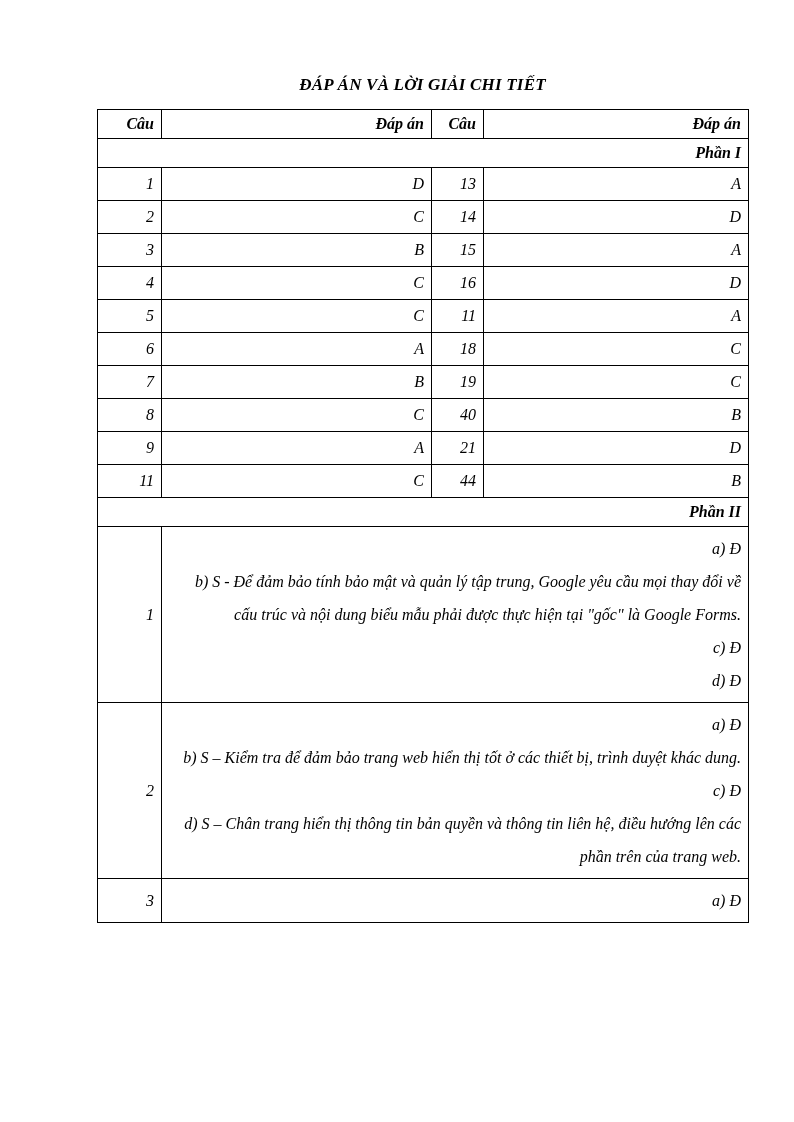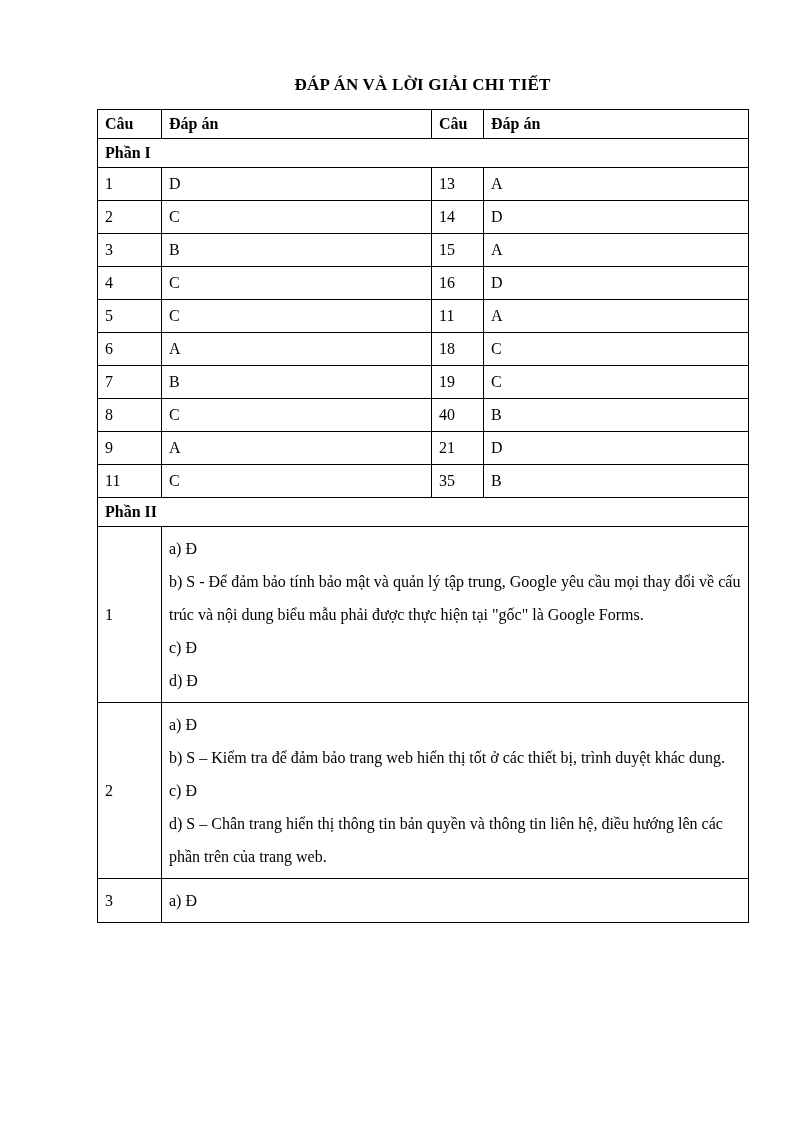--- a/index.html
+++ b/index.html
@@ -7,40 +7,41 @@
     background: #ffffff;
     font-family: "Liberation Serif", "DejaVu Serif", serif;
     color: #000000;
   }
   .page {
     width: 794px;
     height: 1122px;
     background: #ffffff;
     position: relative;
     padding: 75px 46px 0 97px;
+    font-style: italic;
   }
   .doc-title {
     text-align: center;
     font-weight: bold;
     font-size: 17px;
     margin-bottom: 14px;
     letter-spacing: 0.2px;
   }
   table.answer-table {
     border-collapse: collapse;
     width: 651px;
     table-layout: fixed;
     font-size: 16px;
   }
   table.answer-table th,
   table.answer-table td {
     border: 1px solid #000000;
     padding: 5px 7px;
     vertical-align: middle;
-    text-align: left;
+    text-align: right;
     font-weight: normal;
   }
   table.answer-table th {
     font-weight: bold;
   }
   col.c-num1 { width: 64px; }
   col.c-ans1 { width: 270px; }
   col.c-num2 { width: 52px; }
   col.c-ans2 { width: 265px; }
   tr.part-row td {
@@ -137,21 +138,21 @@
         </tr>
         <tr>
           <td>9</td>
           <td>A</td>
           <td>21</td>
           <td>D</td>
         </tr>
         <tr>
           <td>11</td>
           <td>C</td>
-          <td>35</td>
+          <td>44</td>
           <td>B</td>
         </tr>
       </tbody>
     <tbody>
       <tr class="part-row">
         <td colspan="4">Phần II</td>
       </tr>
     </tbody>
     <tbody>
         <tr>

